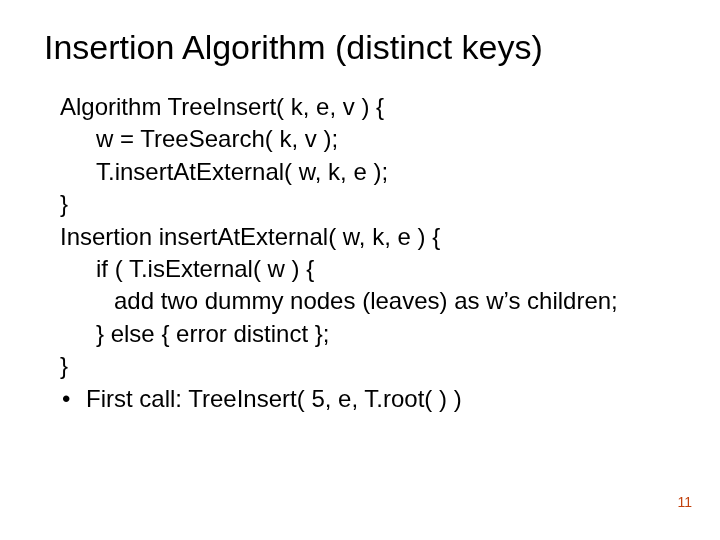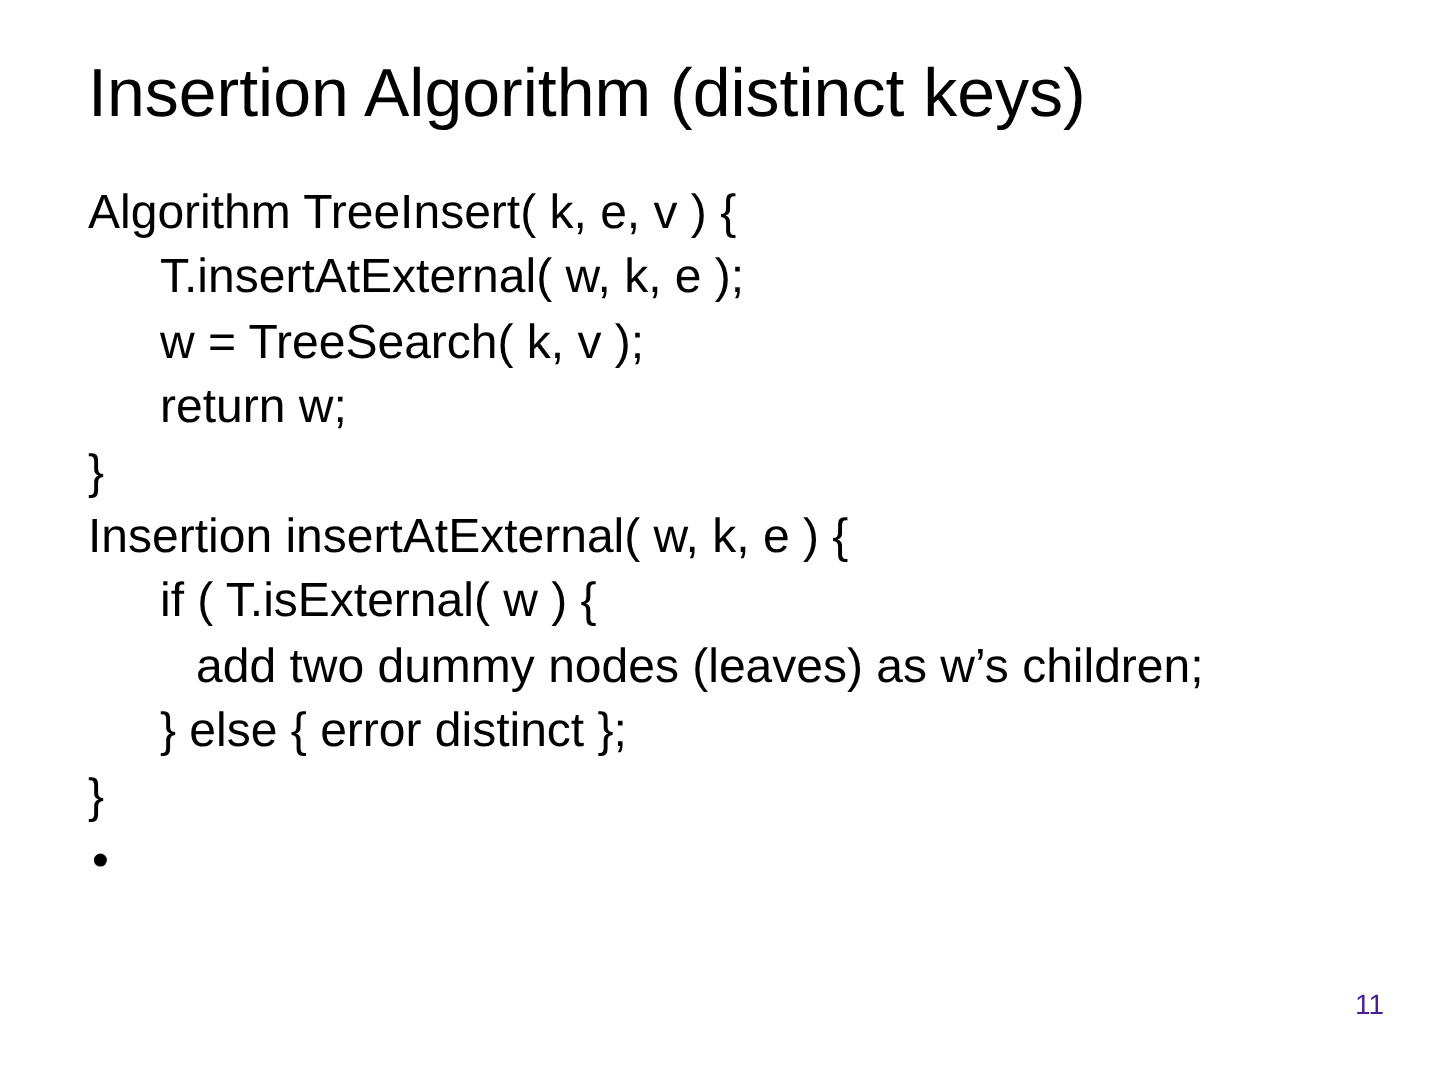--- a/index.html
+++ b/index.html
@@ -23,20 +23,21 @@
     font-size: 34px;
     font-weight: 400;
     letter-spacing: 0px;
     margin: 0 0 24px 0;
     white-space: nowrap;
   }
   .body {
     font-size: 24px;
     line-height: 1.35;
     font-weight: 400;
+    margin-left: 16px;
   }
   .body p {
     margin: 0;
   }
   .ind1 { padding-left: 36px; }
   .ind2 { padding-left: 54px; }
   .bullet-row {
     display: flex;
     align-items: flex-start;
   }
@@ -44,41 +45,41 @@
     width: 24px;
     flex: 0 0 24px;
     text-align: left;
     padding-left: 2px;
   }
   .page-num {
     position: absolute;
     right: 28px;
     bottom: 30px;
     font-size: 14px;
-    color: #4c1d95;
+    color: #c2410c;
   }
 </style>
 </head>
 <body>
 
 <div class="slide">
 
   <h1 class="title">Insertion Algorithm (distinct keys)</h1>
 
   <div class="body">
     <p>Algorithm TreeInsert( k, e, v ) {</p>
+    <p class="ind1">w = TreeSearch( k, v );</p>
     <p class="ind1">T.insertAtExternal( w, k, e );</p>
-    <p class="ind1">w = TreeSearch( k, v );</p>
-    <p class="ind1">return w;</p>
     <p>}</p>
     <p>Insertion insertAtExternal( w, k, e ) {</p>
     <p class="ind1">if ( T.isExternal( w ) {</p>
     <p class="ind2">add two dummy nodes (leaves) as w’s children;</p>
     <p class="ind1">}  else  { error distinct };</p>
     <p>}</p>
     <div class="bullet-row">
       <span class="bullet-dot">•</span>
+      <span>First call: TreeInsert( 5, e, T.root( ) )</span>
     </div>
   </div>
 
   <div class="page-num">11</div>
 
 </div>
 
 </body></html>

